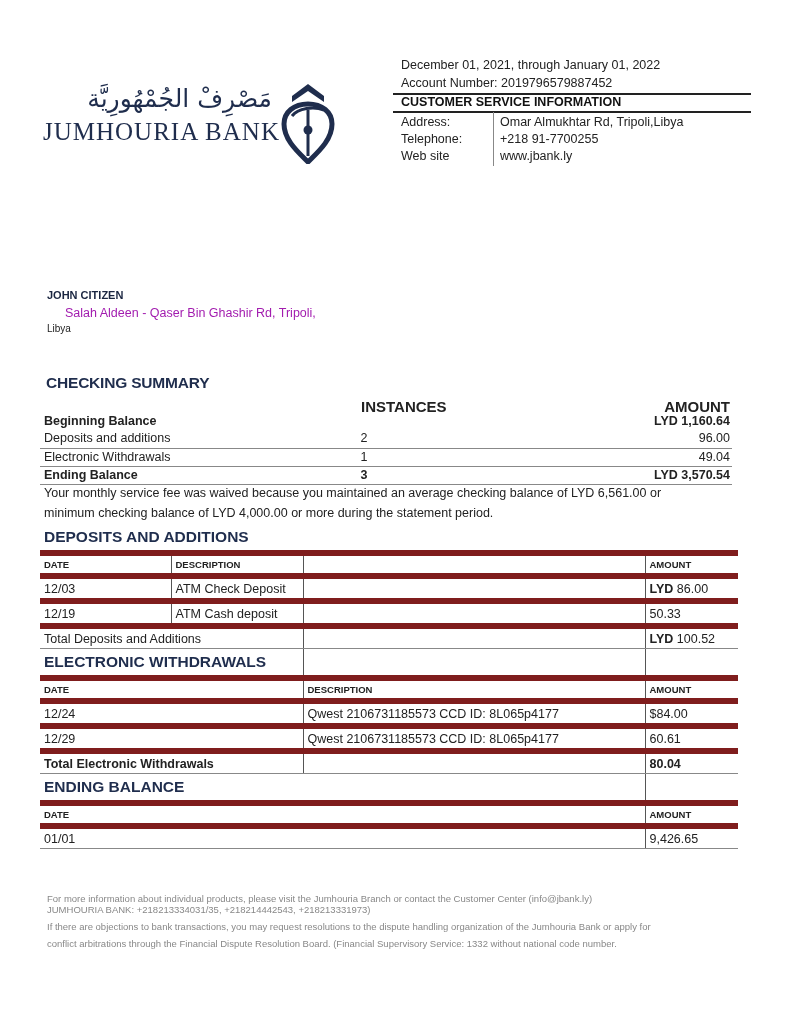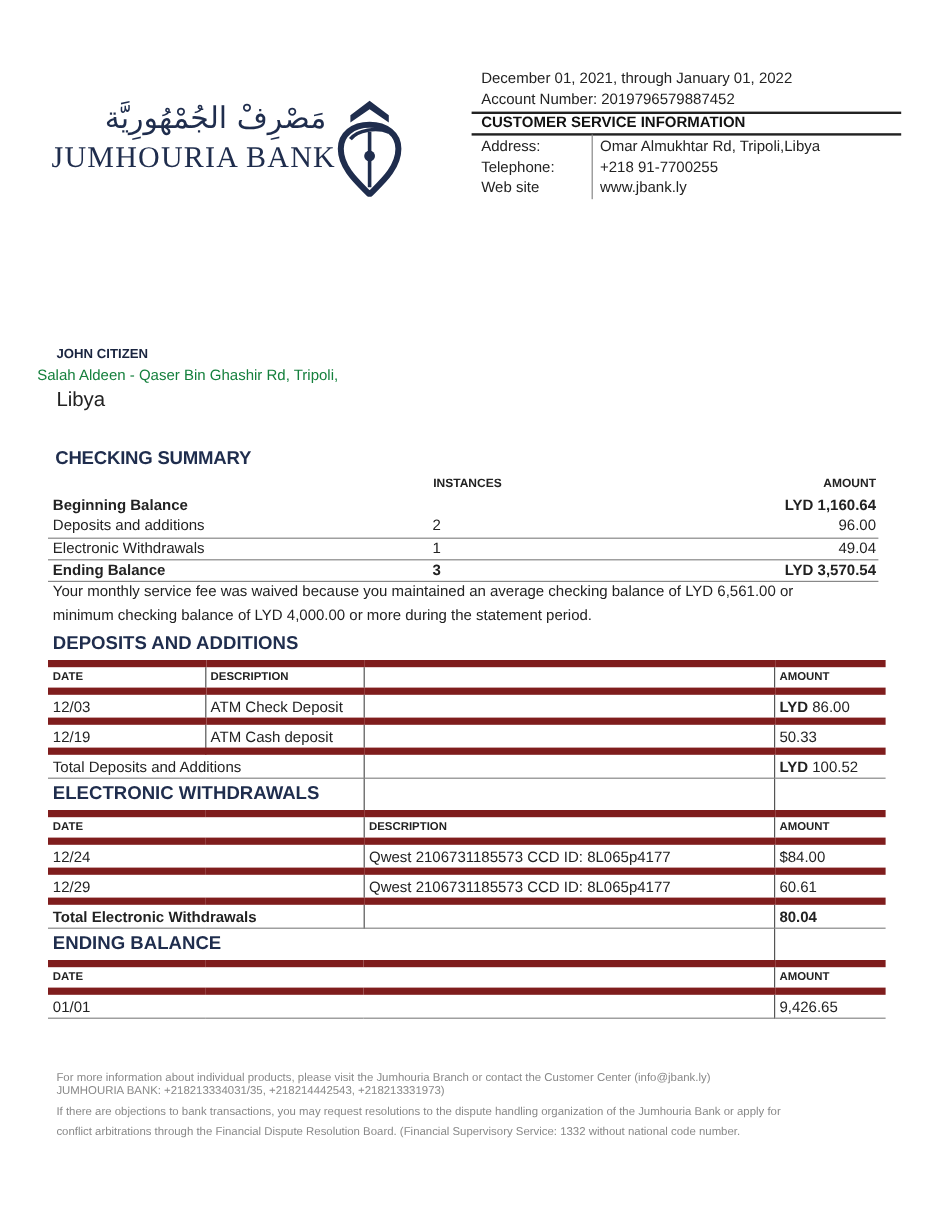--- a/index.html
+++ b/index.html
@@ -16,28 +16,28 @@
   #stmt-period { left: 401px; top: 58px; font-size: 12.5px; color: #222; }
   #acct-number { left: 401px; top: 76px; font-size: 12.5px; color: #222; }
   .rule-dark { position: absolute; height: 2px; background: #222; }
   #cs-title { left: 401px; top: 95px; font-size: 12.5px; font-weight: bold; color: #111; }
   .cs-label { position: absolute; left: 401px; font-size: 12.5px; color: #222; }
   .cs-value { position: absolute; left: 500px; font-size: 12.5px; color: #222; }
   #cs-divider { left: 493px; top: 112px; width: 1px; height: 54px; background: #888; }
 
   
   #cust-name { left: 47px; top: 289px; font-size: 11px; font-weight: bold; color: #1a2540; }
-  #cust-addr1 { left: 31px; top: 306px; font-size: 12.5px; color: #15803d; }
-  #cust-addr2 { left: 47px; top: 323px; font-size: 17px; color: #222; }
+  #cust-addr1 { left: 65px; top: 306px; font-size: 12.5px; color: #a21caf; }
+  #cust-addr2 { left: 47px; top: 323px; font-size: 10px; color: #222; }
 
   
   .sec-title { position: absolute; font-size: 15.5px; font-weight: bold; color: #1f2d4d; letter-spacing: -0.2px; }
 
   
-  .sum-hdr { position: absolute; font-size: 10px; font-weight: bold; color: #222; padding-left: 28px; }
+  .sum-hdr { position: absolute; font-size: 15px; font-weight: bold; color: #222; padding-left: 28px; }
   .sum-row { position: absolute; left: 44px; width: 686px; height: 18px; font-size: 12.5px; }
   .sum-row .lbl { position: absolute; left: 0; top: 1px; }
   .sum-row .inst { position: absolute; left: 310px; width: 20px; text-align: center; top: 1px; }
   .sum-row .amt { position: absolute; right: 0; top: 1px; text-align: center; }
   .bold { font-weight: bold; }
   .hline { position: absolute; height: 1px; background: #888; }
 
   #fee-note1 { left: 44px; top: 486px; font-size: 12.5px; color: #222; }
   #fee-note2 { left: 44px; top: 506px; font-size: 12.5px; color: #222; }
 

